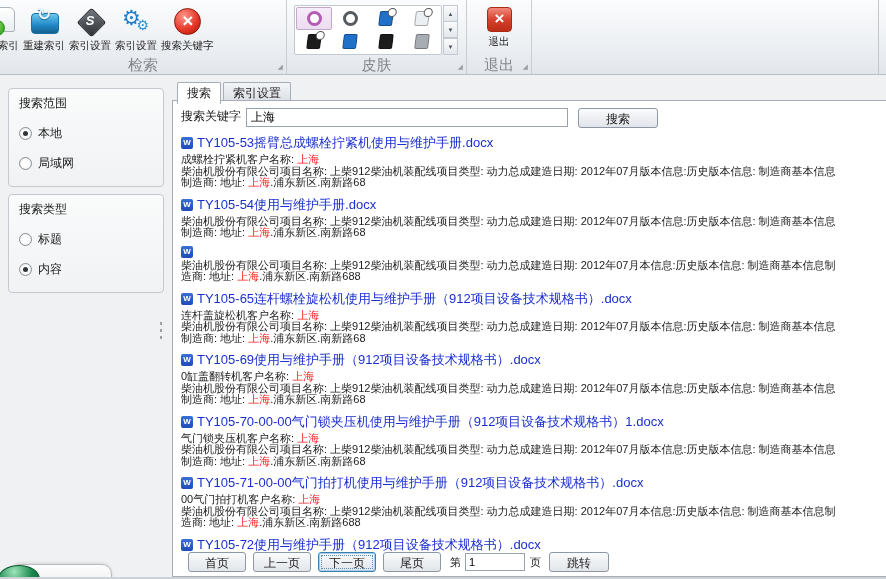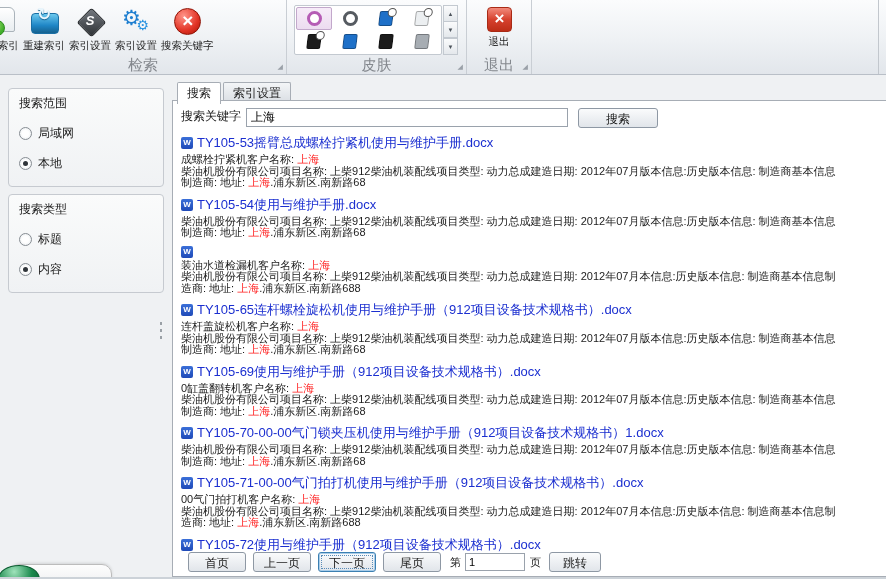--- a/index.html
+++ b/index.html
@@ -112,21 +112,21 @@
   .sline{font-size:11px;line-height:11.5px;color:#1c1c1c;white-space:nowrap;overflow:hidden}
   .hl{color:var(--hl,#ff2020)}
   .pagination{position:absolute;left:8px;bottom:4px;display:flex;align-items:center;
      font-size:11px;color:#1a1a1a;white-space:nowrap}
   .pgbtn{margin-left:7px;width:58px;height:20px;line-height:18px}
   .pgbtn.focused{border:1px solid #3c7fb1;box-shadow:0 0 0 1px #a8cdea inset;outline:1px dotted #5a8cb8;outline-offset:-4px}
   .pg-word{margin-left:9px}
   .pg-input{width:52px;height:16px;border:1px solid #9aa2ac;font-size:11px;padding:0 3px;margin-left:4px;
      font-family:"Liberation Sans","DejaVu Sans",sans-serif}
   .pg-suffix{margin-left:5px}
-  .go-btn{width:52px;height:20px;line-height:18px}
+  .go-btn{width:60px;height:20px;line-height:18px}
   .bottom-line{position:absolute;left:0;right:0;bottom:0;height:2px;background:#ccd2d8}
   
   .ball-widget{position:absolute;left:10px;top:564px;width:100px;height:18px;
      background:linear-gradient(#fdfdfd,#f0f1f2);border:1px solid #bcbcbc;border-radius:10px 10px 0 0;
      box-shadow:0 -1px 3px rgba(0,0,0,.12)}
   .green-ball{position:absolute;left:-2px;top:565px;width:40px;height:26px;border-radius:50%;
      background:radial-gradient(circle at 38% 22%,#9fe3bb,#1c8a4e 55%,#0a5c30);border:1px solid #0a5c30}
 </style>
 </head>
 <body>
@@ -209,26 +209,26 @@
   </div>
   <div class="ribbon-right-edge"></div>
 </div>
 
 <div class="client">
   <div class="sidebar">
       <div class="sgroup">
     <div class="sg-title">搜索范围</div>
     <div class="sg-options">
           <div class="sradio">
+    <span class="radio on"></span>
+    <span class="radio-label">本地</span>
+  </div>
+          <div class="sradio">
     <span class="radio"></span>
     <span class="radio-label">局域网</span>
-  </div>
-          <div class="sradio">
-    <span class="radio on"></span>
-    <span class="radio-label">本地</span>
   </div>
         </div>
   </div>
       <div class="sgroup">
     <div class="sg-title">搜索类型</div>
     <div class="sg-options">
           <div class="sradio">
     <span class="radio"></span>
     <span class="radio-label">标题</span>
   </div>
@@ -272,21 +272,20 @@
     <div class="rsnippet">
               <div class="sline">柴油机股份有限公司项目名称: 上柴912柴油机装配线项目类型: 动力总成建造日期: 2012年07月版本信息:历史版本信息: 制造商基本信息</div>
               <div class="sline">制造商: 地址: <span class="hl">上海</span>.浦东新区.南新路68</div>
             </div>
   </div>
           <div class="result">
     <div class="rtitle">
       <span class="word-icon">W</span>
     </div>
     <div class="rsnippet">
-              <div class="sline">装油水道检漏机客户名称: <span class="hl">上海</span></div>
               <div class="sline">柴油机股份有限公司项目名称: 上柴912柴油机装配线项目类型: 动力总成建造日期: 2012年07月本信息:历史版本信息: 制造商基本信息制</div>
               <div class="sline">造商: 地址: <span class="hl">上海</span>.浦东新区.南新路688</div>
             </div>
   </div>
           <div class="result">
     <div class="rtitle">
       <span class="word-icon">W</span>
       <a class="rlink">TY105-65连杆螺栓旋松机使用与维护手册（912项目设备技术规格书）.docx</a>
     </div>
     <div class="rsnippet">
@@ -305,20 +304,21 @@
               <div class="sline">柴油机股份有限公司项目名称: 上柴912柴油机装配线项目类型: 动力总成建造日期: 2012年07月版本信息:历史版本信息: 制造商基本信息</div>
               <div class="sline">制造商: 地址: <span class="hl">上海</span>.浦东新区.南新路68</div>
             </div>
   </div>
           <div class="result">
     <div class="rtitle">
       <span class="word-icon">W</span>
       <a class="rlink">TY105-70-00-00气门锁夹压机使用与维护手册（912项目设备技术规格书）1.docx</a>
     </div>
     <div class="rsnippet">
+              <div class="sline">气门锁夹压机客户名称: <span class="hl">上海</span></div>
               <div class="sline">柴油机股份有限公司项目名称: 上柴912柴油机装配线项目类型: 动力总成建造日期: 2012年07月版本信息:历史版本信息: 制造商基本信息</div>
               <div class="sline">制造商: 地址: <span class="hl">上海</span>.浦东新区.南新路68</div>
             </div>
   </div>
           <div class="result">
     <div class="rtitle">
       <span class="word-icon">W</span>
       <a class="rlink">TY105-71-00-00气门拍打机使用与维护手册（912项目设备技术规格书）.docx</a>
     </div>
     <div class="rsnippet">

